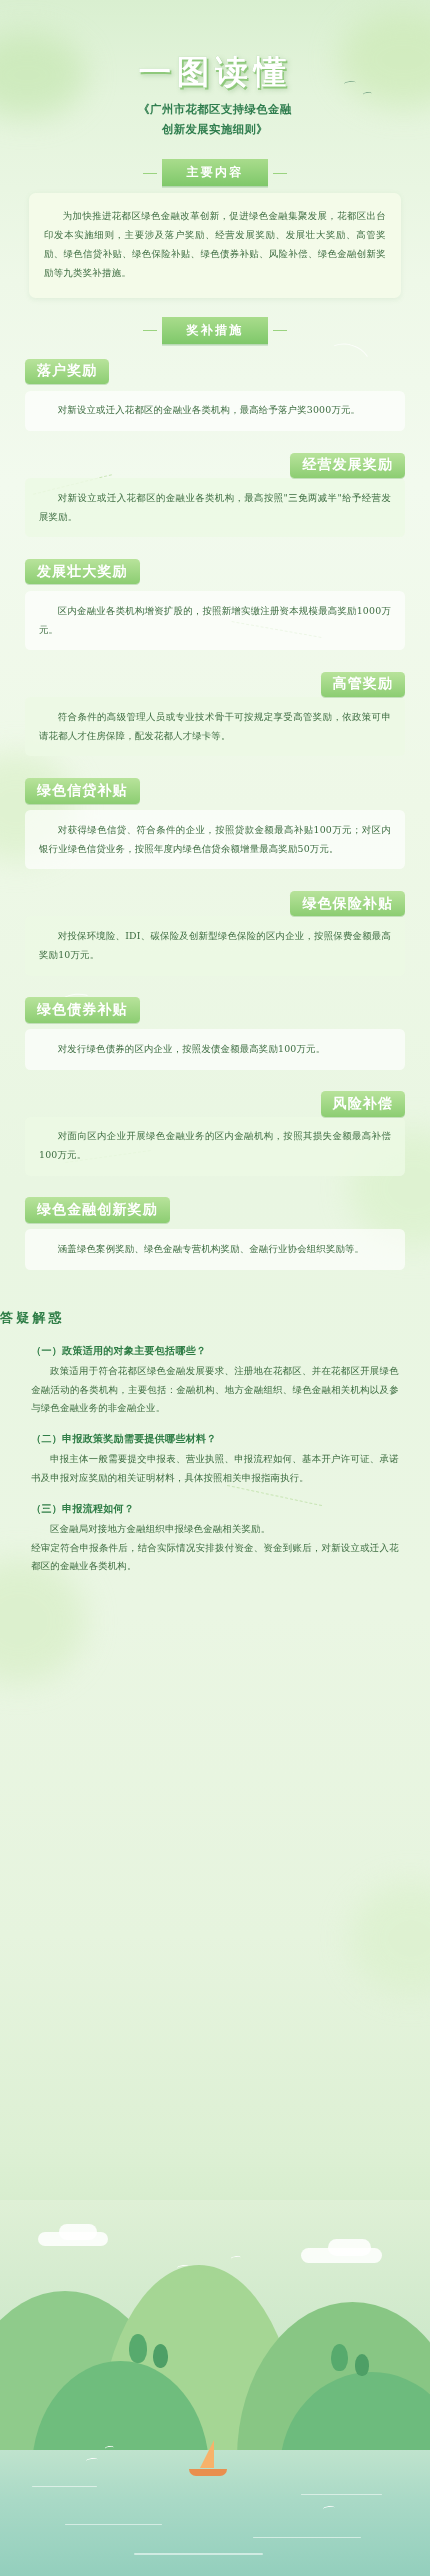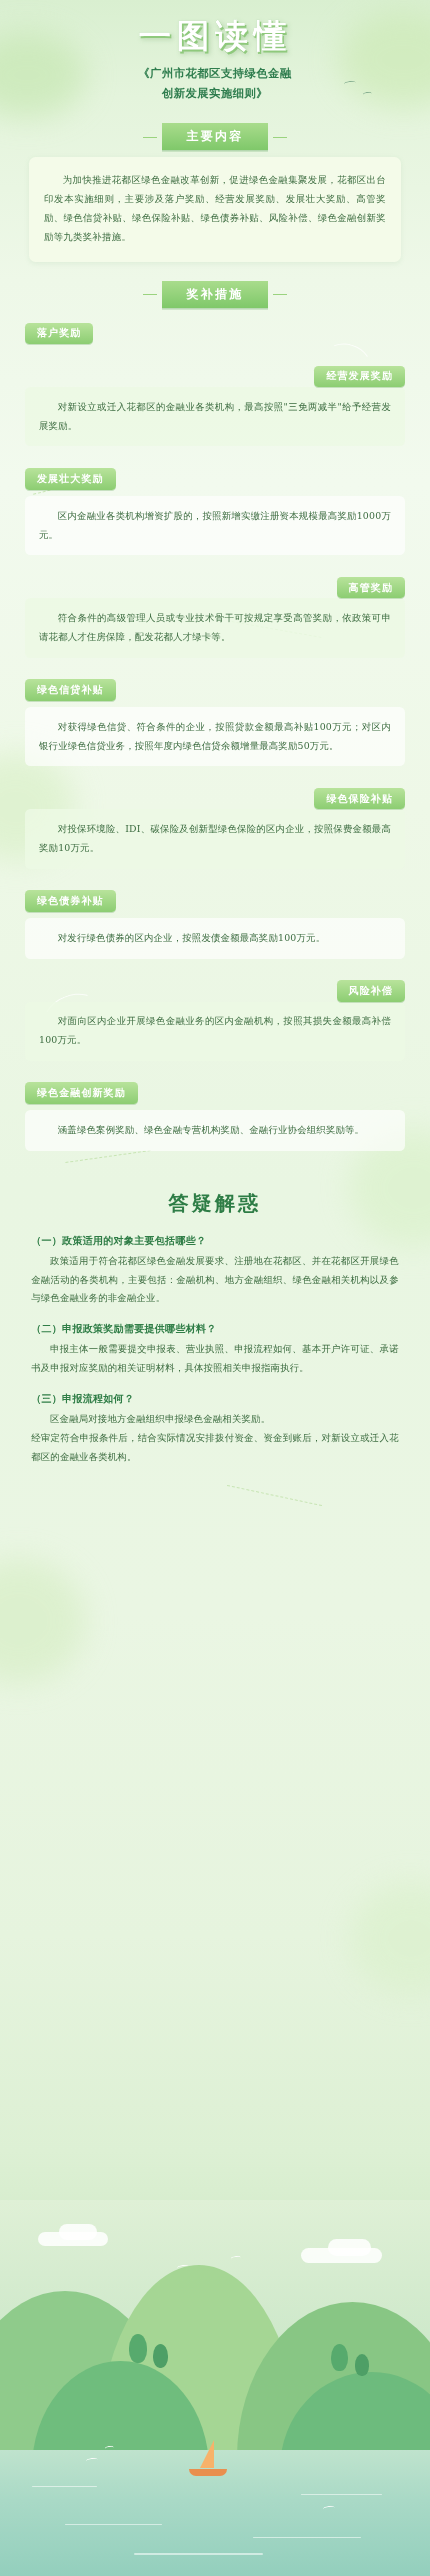--- a/index.html
+++ b/index.html
@@ -92,24 +92,24 @@
     position: absolute;
     top: 50%;
     width: 14px;
     height: 1.1px;
     background: #9ad37f;
   }
   .pill::before { left: -18.3px; }
   .pill::after  { right: -18.3px; }
 
   .plain-head {
-    text-align: center;
-    font-family: "DejaVu Serif", serif;
-    font-weight: bold;
-    font-size: 20px;
+    text-align: left;
+    font-family: "DejaVu Serif", serif;
+    font-weight: bold;
+    font-size: 13px;
     letter-spacing: 3.2px;
     color: #2e7d46;
     margin: 28px 0 10.8px;
   }
 
   
   .card-intro {
     margin: 0 29px;
     padding: 14px 15px 15px;
     border-radius: 6.5px;
@@ -134,21 +134,21 @@
     padding: 7.5px 0 10.8px;
   }
   .m-tag {
     display: inline-block;
     padding: 3.8px 12px;
     border-radius: 4.3px;
     background: linear-gradient(180deg,#b8e39b,#8ccd72);
     color: #ffffff;
     font-family: Liberation Mono, monospace;
     font-weight: bold;
-    font-size: 10px;
+    font-size: 14px;
     letter-spacing: 1.1px;
     box-shadow: 0 1.1px 0 rgba(100,165,90,.3);
   }
   .m-tag.right { float: right; }
   .m-body {
     clear: both;
     margin-top: 6.5px;
     padding: 10.8px 14px;
     border-radius: 5.4px;
     background: rgba(255,255,255,.66);
@@ -253,21 +253,21 @@
     border-radius: 50%;
     border-color: rgba(255,255,255,.75) transparent transparent transparent;
     pointer-events: none;
   }
   .dashline {
     position: absolute;
     border-top: 1.1px dashed #bfe0a8;
     pointer-events: none;
     opacity: .8;
   }
-  .content { position: relative; z-index: 3; padding-bottom: 355px; }
+  .content { position: relative; z-index: 3; padding-bottom: 355px; margin-top: 36px; }
 </style>
 </head>
 <body>
 
 <div class="page">
 
   <div class="blob" style="left:-32px;top:32px;width:118px;height:86px;background:#bfe4a8;"></div>
   <div class="blob" style="right:-38px;top:10.8px;width:129px;height:97px;background:#c8e8ae;"></div>
   <div class="blob" style="left:-43px;top:753px;width:118px;height:108px;background:#d4eec0;"></div>
   <div class="blob" style="right:-48px;top:1129px;width:129px;height:118px;background:#d6f0c4;"></div>
@@ -306,20 +306,21 @@
     </div>
 
     <div class="pill-wrap">
       <div class="pill">奖补措施</div>
     </div>
 
     <div class="measures">
 
       <div class="measure">
         <div class="m-tag">落户奖励</div>
+        <div class="m-body">对新设立或迁入花都区的金融业各类机构，最高给予落户奖3000万元。</div>
       </div>
 
       <div class="measure alt">
         <div class="m-tag right">经营发展奖励</div>
         <div class="m-body">对新设立或迁入花都区的金融业各类机构，最高按照"三免两减半"给予经营发展奖励。</div>
       </div>
 
       <div class="measure">
         <div class="m-tag">发展壮大奖励</div>
         <div class="m-body">区内金融业各类机构增资扩股的，按照新增实缴注册资本规模最高奖励1000万元。</div>

